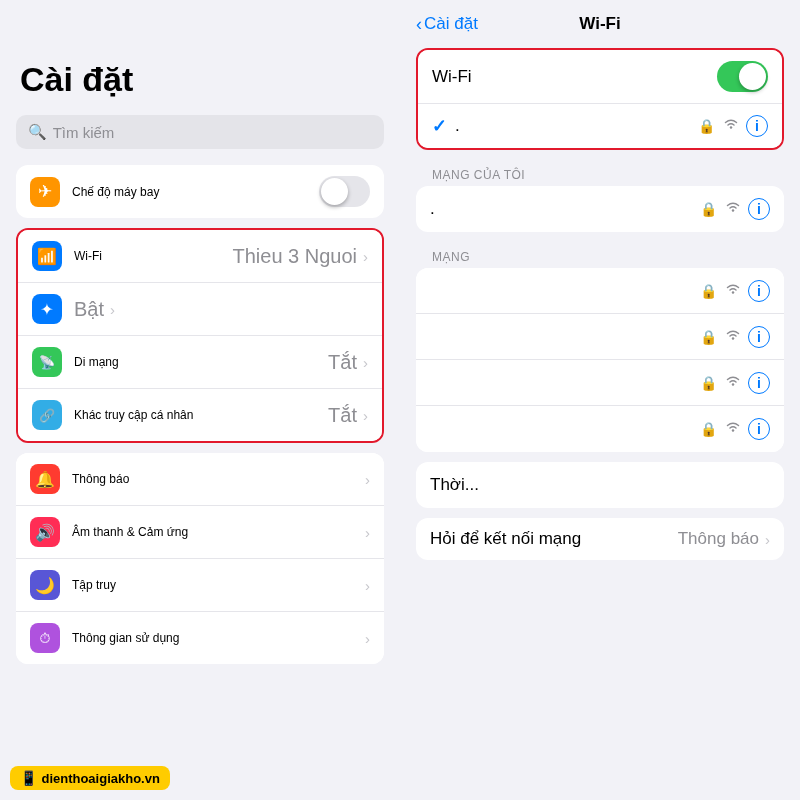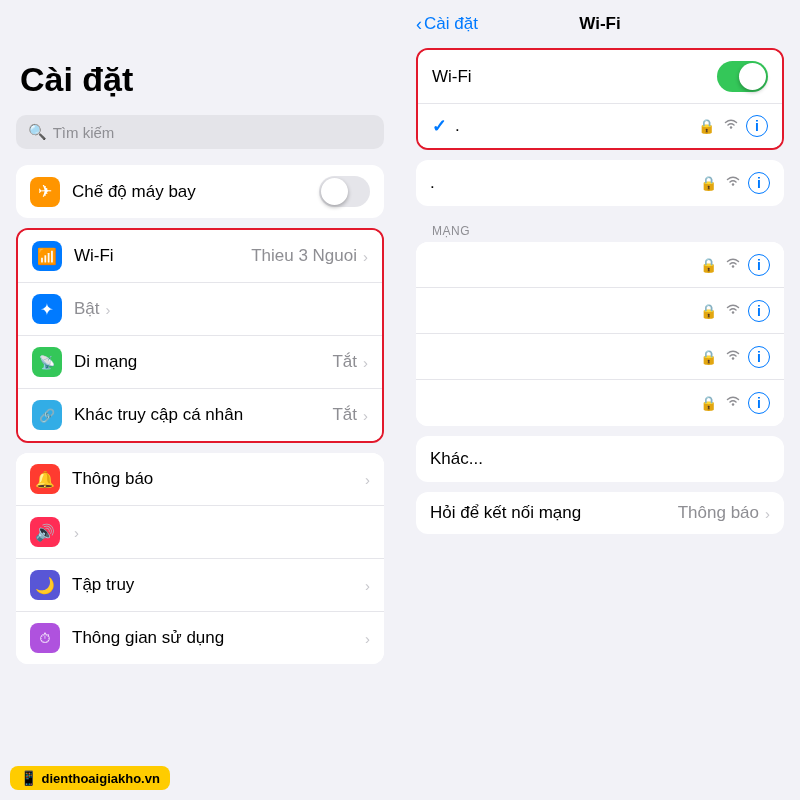--- a/index.html
+++ b/index.html
@@ -84,26 +84,26 @@
     .icon-wrap.indigo { background: #5856d6; }
 
     .icon-wrap svg, .icon-wrap span {
       color: #fff;
       fill: #fff;
       font-size: 17px;
     }
 
     .item-label {
       flex: 1;
-      font-size: 17px;
+      font-size: 12px;
       color: #000;
     }
 
     .item-value {
-      font-size: 17px;
+      font-size: 20px;
       color: #8e8e93;
       margin-right: 4px;
     }
 
     .chevron {
       color: #c7c7cc;
       font-size: 15px;
       margin-left: 2px;
     }
 
@@ -370,20 +370,21 @@
       <div class="icon-wrap red">
         <span style="color:#fff;font-size:16px;">🔔</span>
       </div>
       <span class="item-label">Thông báo</span>
       <span class="chevron">›</span>
     </div>
     <div class="settings-item">
       <div class="icon-wrap red-dark">
         <span style="color:#fff;font-size:16px;">🔊</span>
       </div>
+      <span class="item-label">Âm thanh &amp; Cảm ứng</span>
       <span class="chevron">›</span>
     </div>
     <div class="settings-item">
       <div class="icon-wrap indigo">
         <span style="color:#fff;font-size:16px;">🌙</span>
       </div>
       <span class="item-label">Tập truy</span>
       <span class="chevron">›</span>
     </div>
     <div class="settings-item">
@@ -432,20 +433,21 @@
             <path d="M3.5 5.5 Q9 1 14.5 5.5" stroke="#8e8e93" stroke-width="1.5" stroke-linecap="round" fill="none"></path>
           </svg>
         </span>
         <div class="info-btn">
           <span>i</span>
         </div>
       </div>
     </div>
   </div>
 
+  <div class="section-label">MẠNG CỦA TÔI</div>
   <div class="wifi-group">
     <div class="wifi-network-row">
       <span class="network-name">.</span>
       <div class="network-icons">
         <span class="lock-icon">🔒</span>
         <span>
           <svg width="18" height="14" viewBox="0 0 18 14" fill="none">
             <path d="M9 10.5 L9 10.5" stroke="#8e8e93" stroke-width="2.5" stroke-linecap="round"></path>
             <path d="M6 8 Q9 5.5 12 8" stroke="#8e8e93" stroke-width="1.5" stroke-linecap="round" fill="none"></path>
             <path d="M3.5 5.5 Q9 1 14.5 5.5" stroke="#8e8e93" stroke-width="1.5" stroke-linecap="round" fill="none"></path>
@@ -520,21 +522,21 @@
           </svg>
         </span>
         <div class="info-btn">
             <span>i</span>
           </div>
       </div>
     </div>
   </div>
 
   <div class="khac-row">
-    <span class="khac-label">Khác...</span>
+    <span class="khac-label">Thời...</span>
   </div>
 
   <div class="ask-join-group">
     <div class="ask-join-row">
       <span class="ask-join-label">Hỏi để kết nối mạng</span>
       <span class="ask-join-value">Thông báo</span>
       <span class="chevron">›</span>
     </div>
   </div>
 

